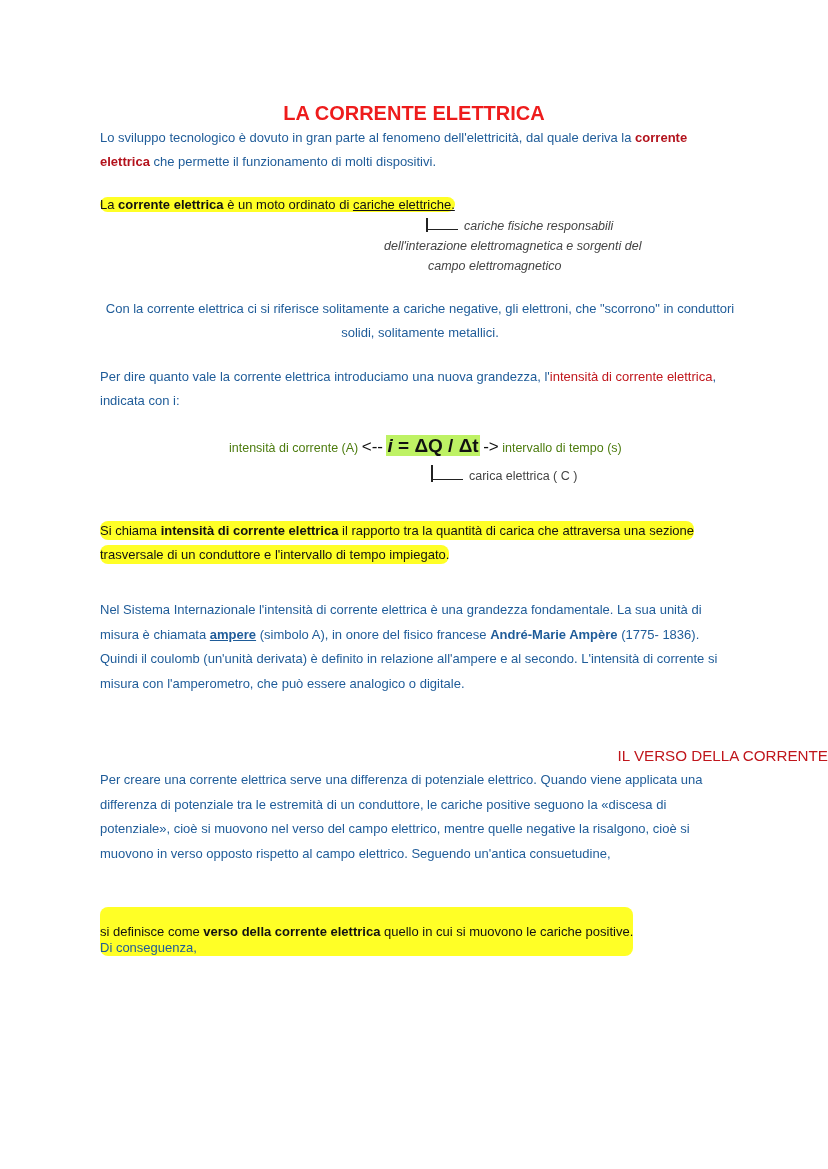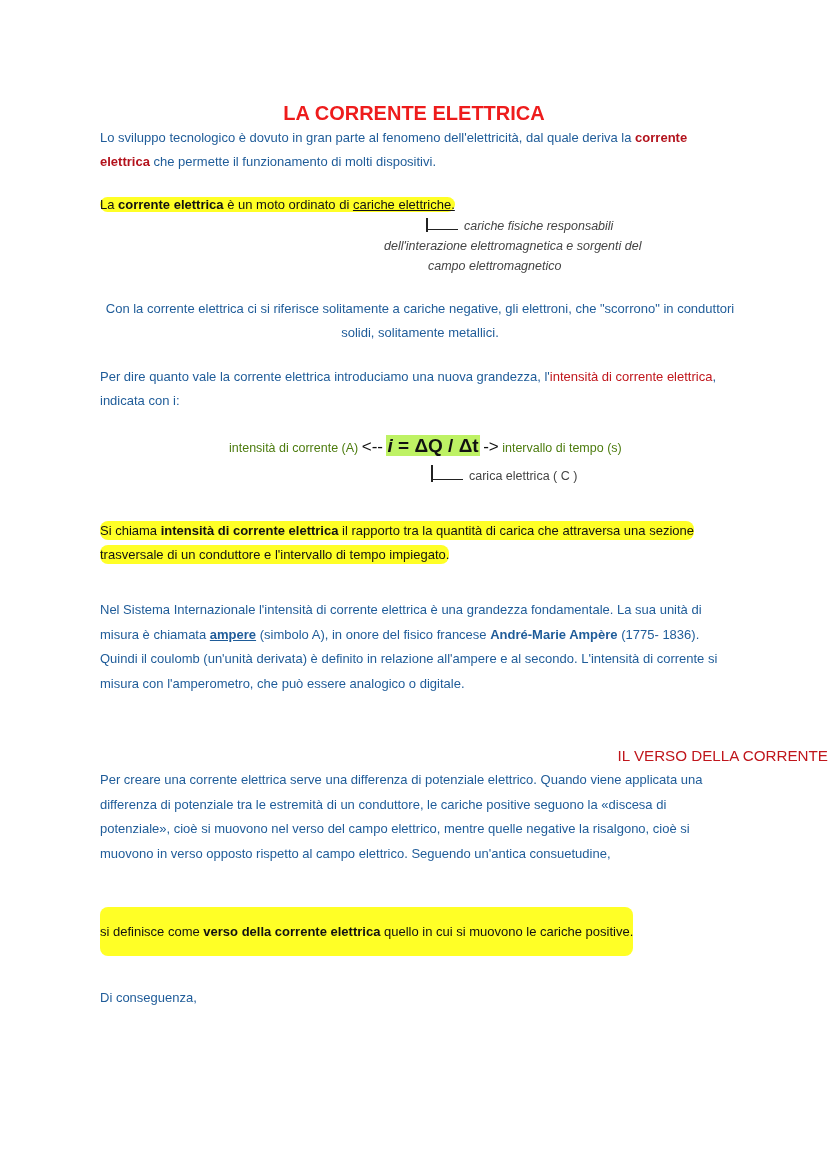--- a/index.html
+++ b/index.html
@@ -150,15 +150,15 @@
   </div>
 
   <div class="subhead">IL VERSO DELLA CORRENTE</div>
 
   <div class="blk" style="top:768px; line-height:24.5px;">Per creare una corrente elettrica serve una differenza di potenziale elettrico. Quando viene applicata una differenza di potenziale tra le estremità di un conduttore, le cariche positive seguono la «discesa di potenziale», cioè si muovono nel verso del campo elettrico, mentre quelle negative la risalgono, cioè si muovono in verso opposto rispetto al campo elettrico. Seguendo un'antica consuetudine,</div>
 
   <div class="blk black" style="top:920px;">
     <span class="hl" style="box-decoration-break:clone; -webkit-box-decoration-break:clone; padding:17px 0;"><span>si definisce come </span><span class="bold">verso della corrente elettrica</span><span> quello in cui si muovono le cariche positive.</span></span>
   </div>
 
-  <div class="blk" style="top:986px;">Di conseguenza,</div>
+  <div class="blk" style="top:936px;">Di conseguenza,</div>
 
 </div>
 
 </body></html>

